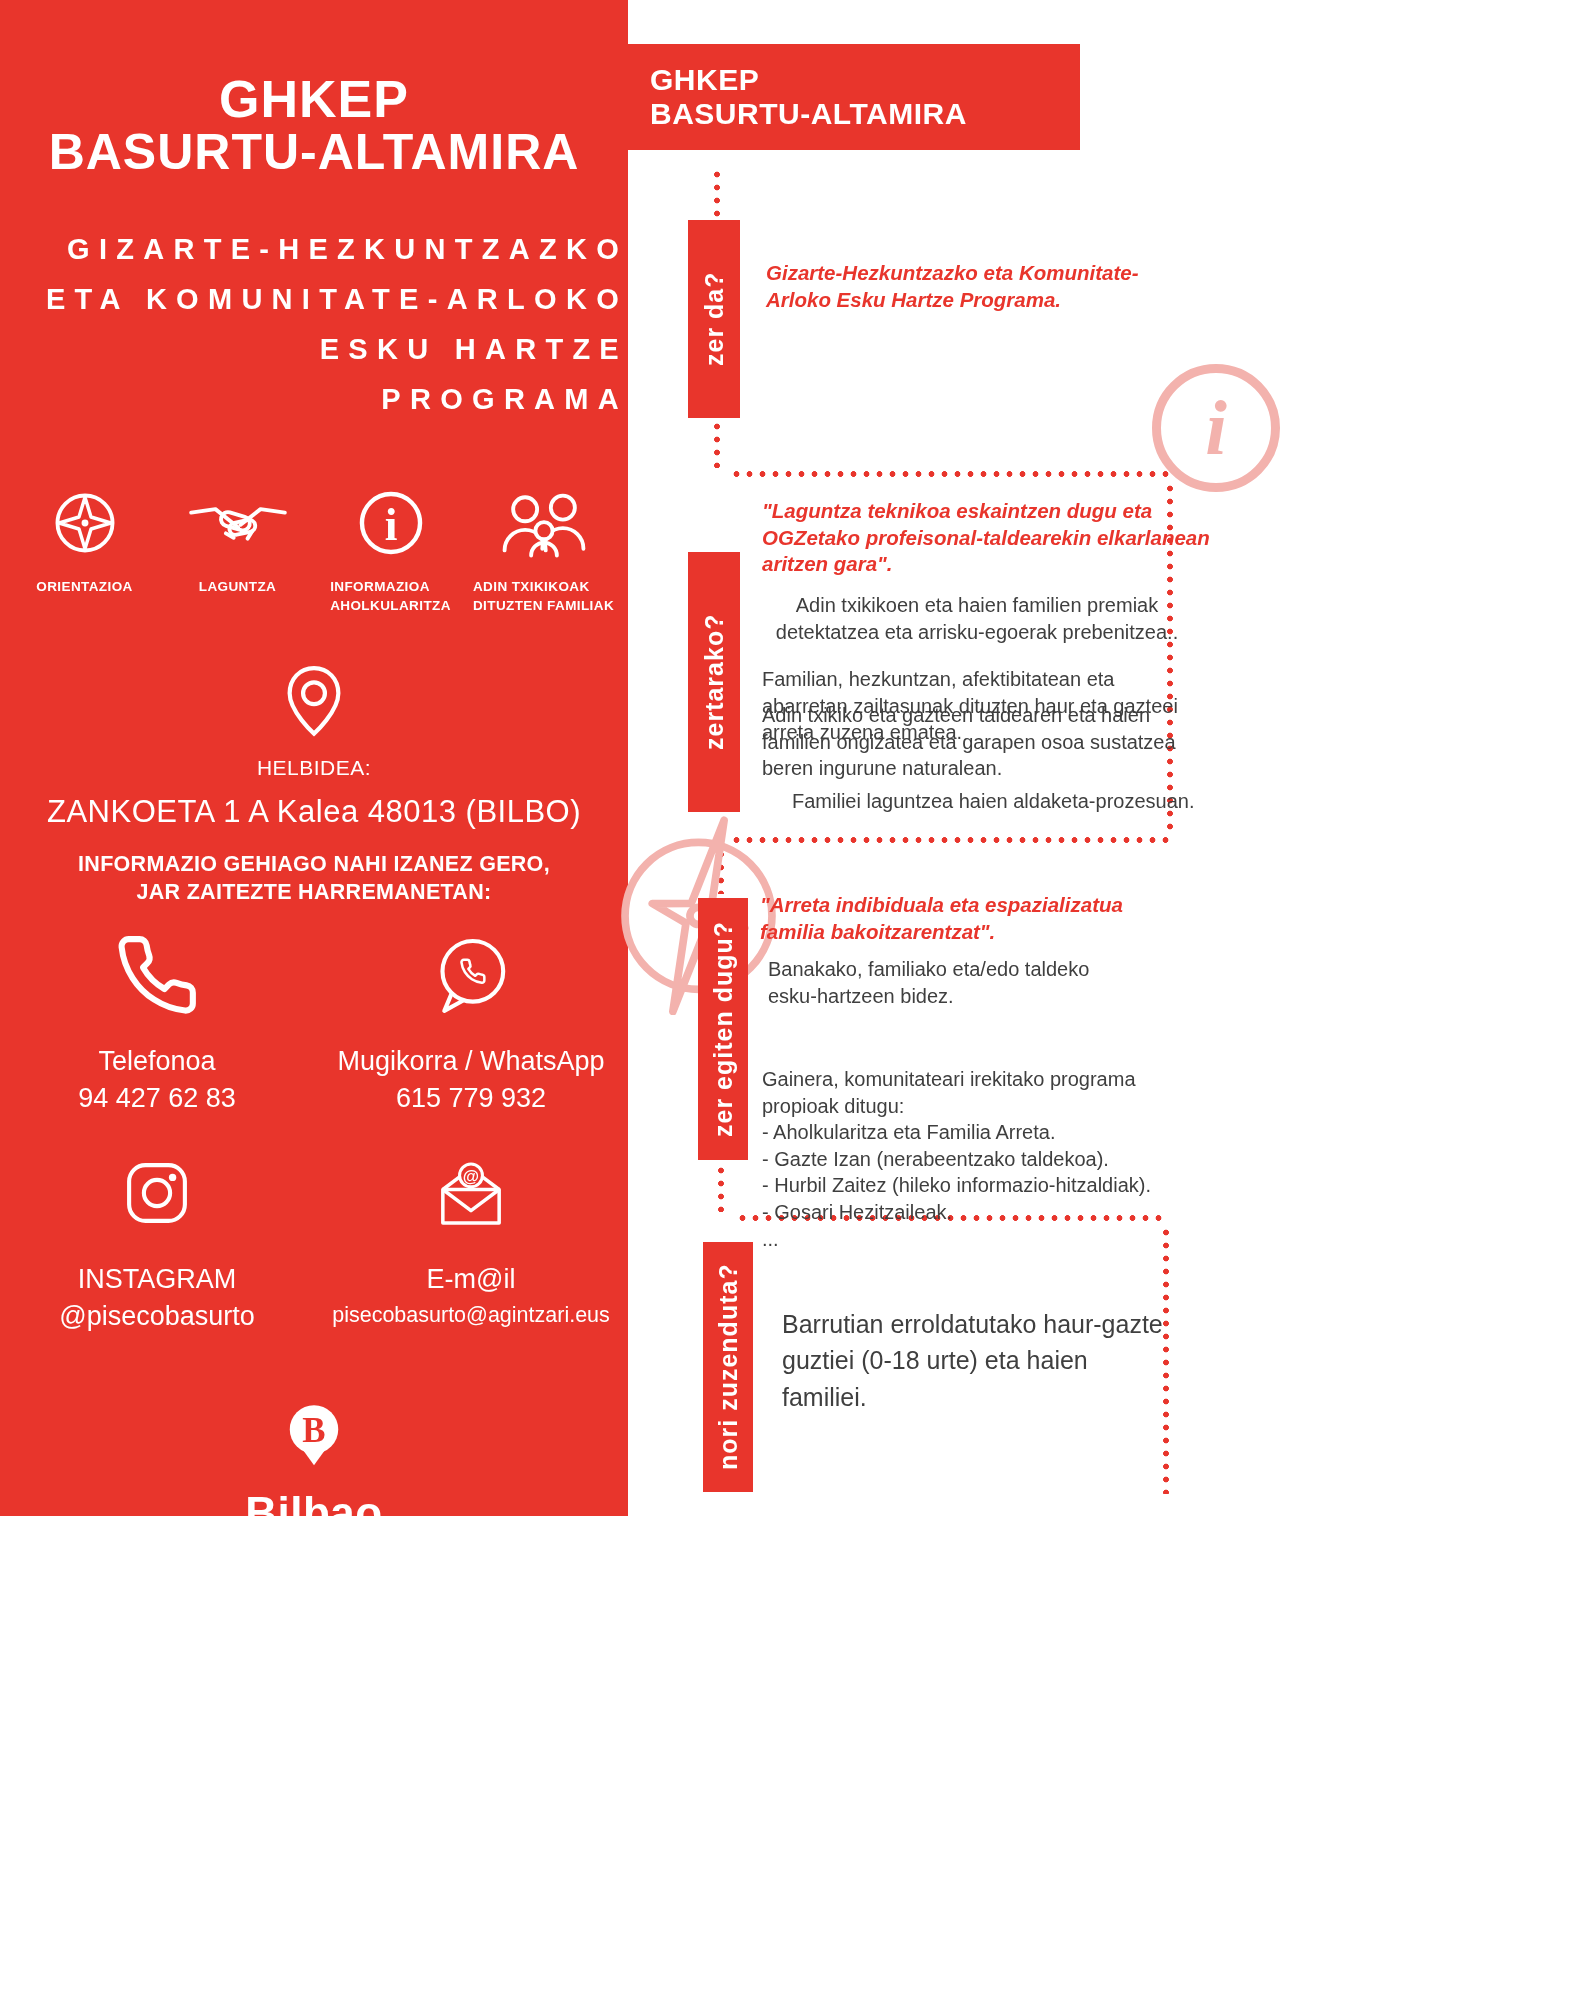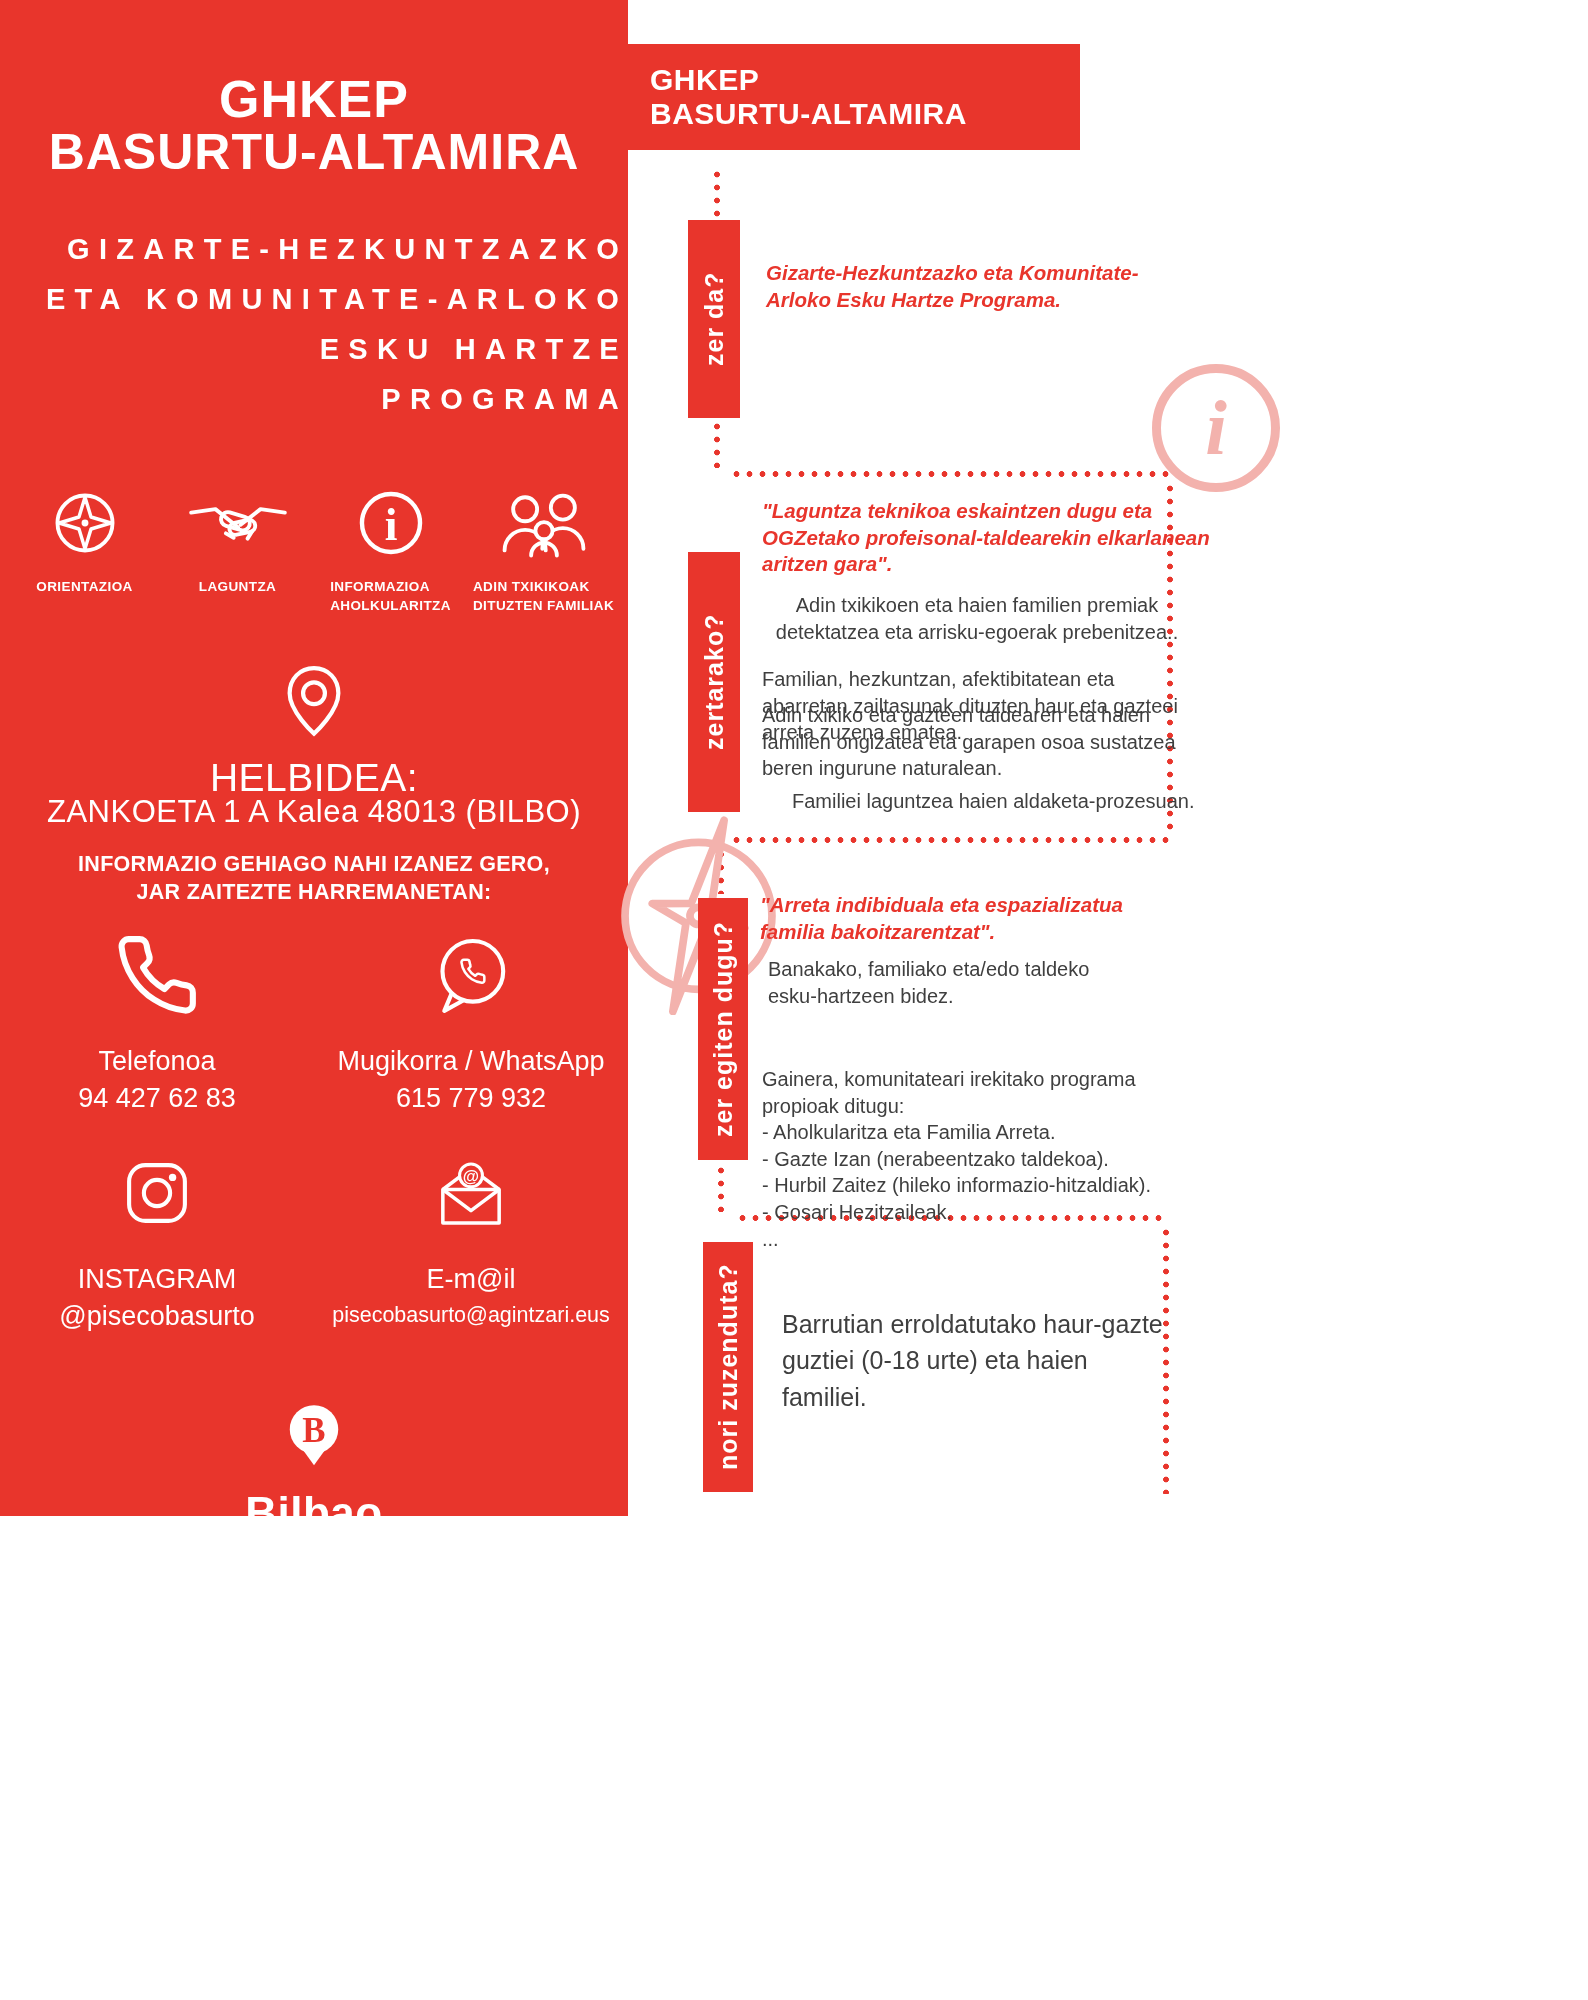--- a/index.html
+++ b/index.html
@@ -15,21 +15,21 @@
   
   .left-panel{position:absolute;left:0;top:0;width:628px;height:2000px;background:var(--red);color:#fff;}
   .ctr{left:0;width:628px;text-align:center;}
   .title-l1{font-size:52px;font-weight:bold;letter-spacing:1px;line-height:1.04;}
   .title-l2{font-size:50px;font-weight:bold;letter-spacing:1px;line-height:1.04;}
   .subtitle{font-size:29px;font-weight:bold;letter-spacing:0.32em;line-height:1.73;}
   .features{display:flex;align-items:flex-start;}
   .feat{flex:1;display:flex;flex-direction:column;align-items:center;}
   .feat .icn{height:90px;display:flex;align-items:center;justify-content:center;}
   .feat-label{margin-top:10px;font-size:13.5px;font-weight:bold;letter-spacing:0.03em;line-height:1.4;white-space:pre-line;text-align:left;}
-  .addr-head{font-size:39px;letter-spacing:0.5px;}
+  .addr-head{font-size:21px;letter-spacing:0.5px;}
   .addr-line{font-size:31px;letter-spacing:0.5px;}
   .intro{font-size:21.5px;font-weight:bold;letter-spacing:0.3px;}
   .contact-row{display:flex;}
   .contact-col{flex:1;display:flex;flex-direction:column;align-items:center;text-align:center;}
   .contact-col .icn{height:94px;display:flex;align-items:center;justify-content:center;}
   .c-label{margin-top:24px;font-size:27px;}
   .c-value{margin-top:6px;font-size:27px;}
   .c-value-sm{margin-top:8px;font-size:21.5px;}
   .logo-block{display:flex;flex-direction:column;align-items:center;}
   .logo-name{margin-top:6px;font-size:44px;font-weight:bold;letter-spacing:0.5px;}

